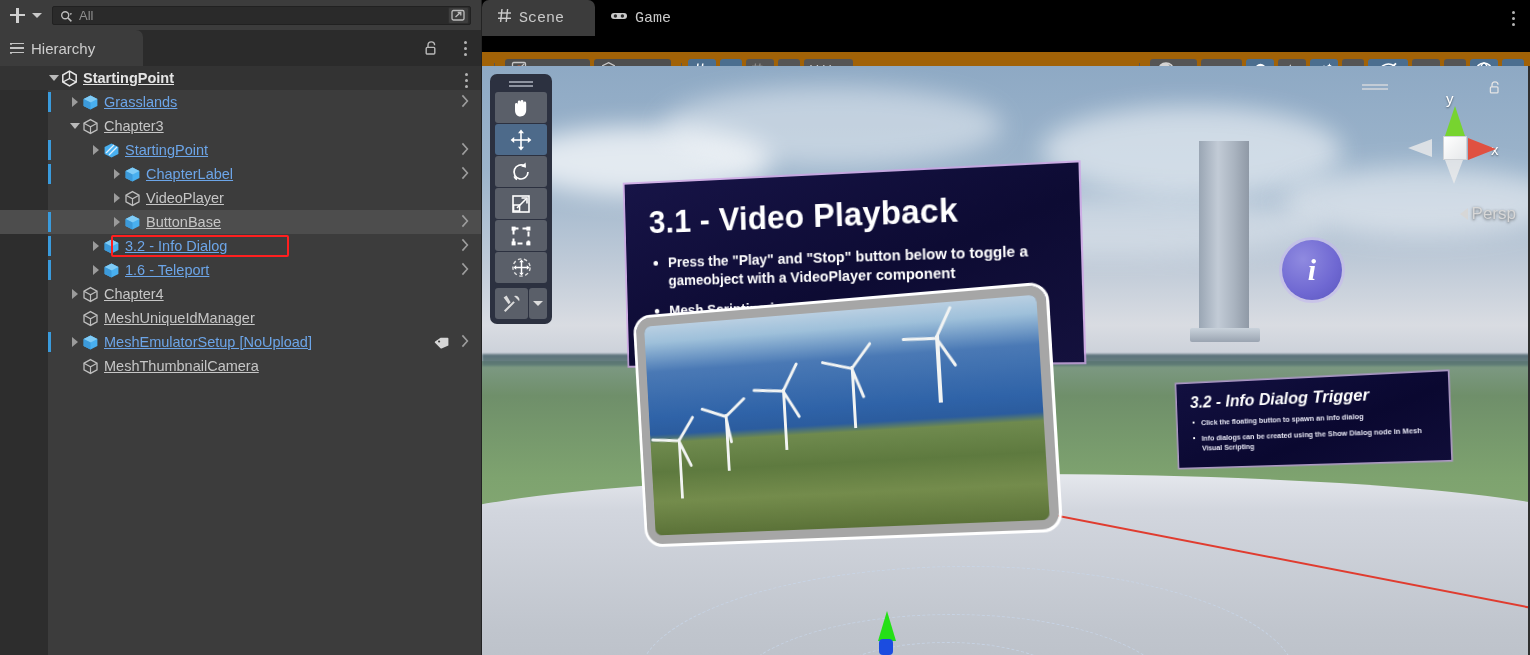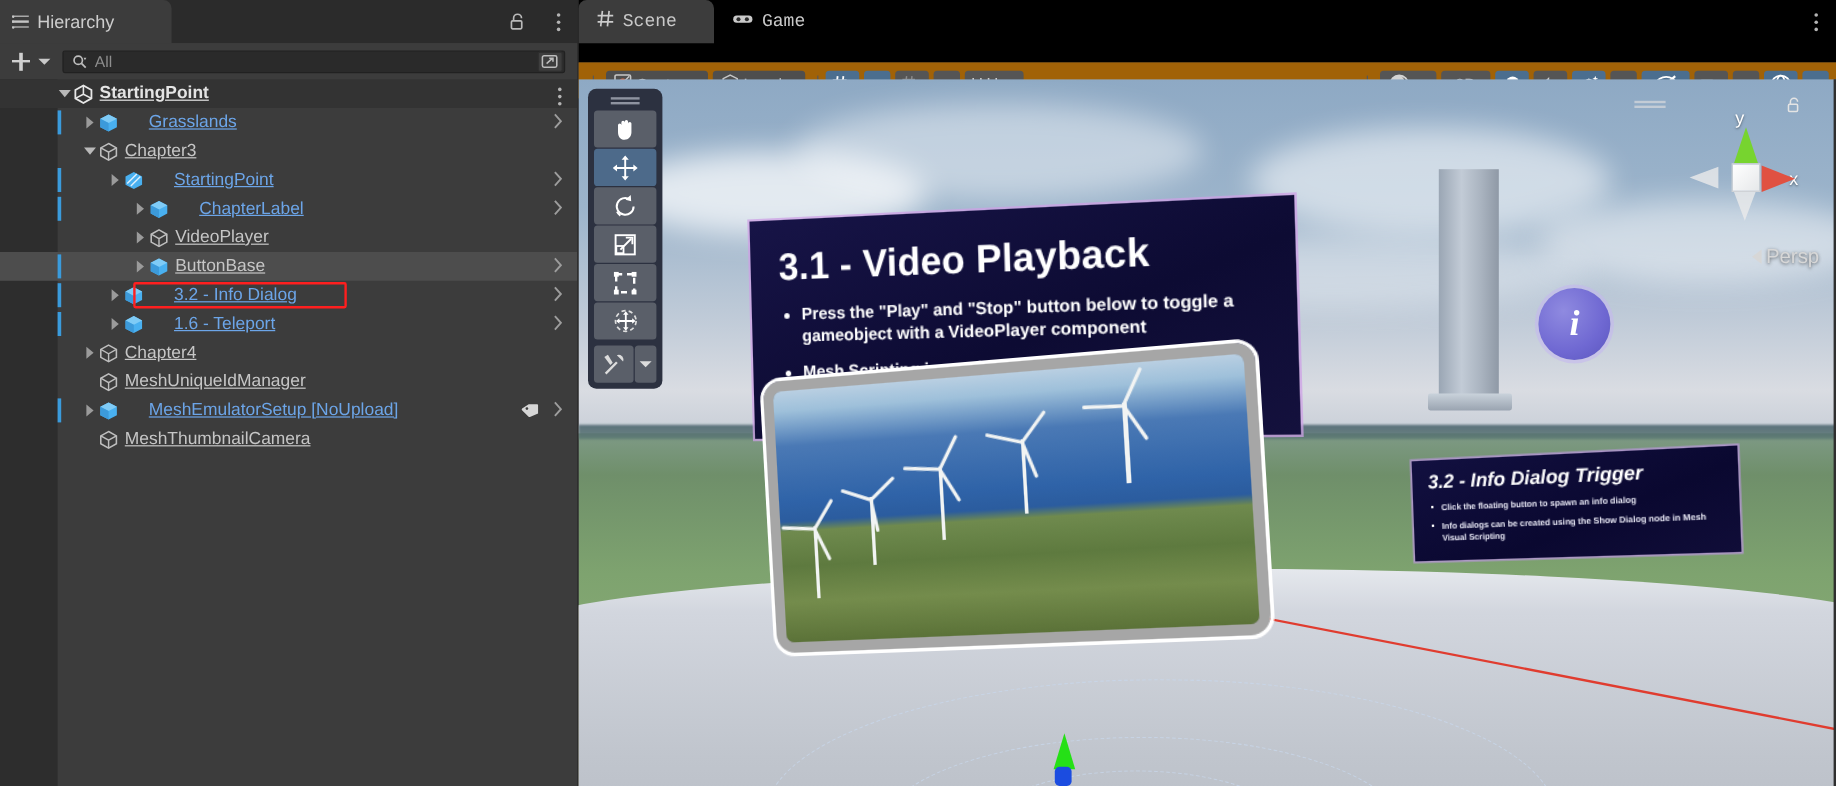--- a/index.html
+++ b/index.html
@@ -48,21 +48,21 @@
   .row { position:relative; height:24px; display:flex; align-items:center; color:#c6c6c6; font-size:14.5px; }
   .row.selected { background:#4d4d4d; }
   .row.header { background:#333333; }
   .row .mark { position:absolute; left:48px; top:2px; width:3px; height:20px; background:#3a9bdc; }
   .row .tw { width:13px; height:13px; position:relative; flex:none; }
   .row .tw.closed:after { content:""; position:absolute; left:3px; top:1.5px; width:0;height:0;
       border-top:5px solid transparent;border-bottom:5px solid transparent;border-left:6px solid #9b9b9b; }
   .row .tw.open:after { content:""; position:absolute; left:0.5px; top:3.5px; width:0;height:0;
       border-left:5.5px solid transparent;border-right:5.5px solid transparent;border-top:6px solid #b9b9b9; }
   .row .label { white-space:nowrap;text-decoration:underline; }
-  .row .label.prefab { color:#6ca5e8;margin-left:20px; }
+  .row .label.prefab { color:#6ca5e8; }
   .row .label.bold { font-weight:bold; color:#e4e4e4; }
   .row .chev { position:absolute; right:12px; top:4px; width:8px; height:14px; }
   .row .tagico { position:absolute; right:32px; top:6px; width:15px; height:12px; }
   .row .rkebab { right:13px; top:7px; }
   .ico { width:17px; height:17px; flex:none; margin-right:5px; position:relative; }
 
   #sel-outline { position:absolute; left:96px; width:178px; height:22px; border:2px solid #ff1f1f; border-radius:2px; pointer-events:none; }
 
   
   #vsplit { width:1px; background:#232323; flex:none; height:655px; }
@@ -191,20 +191,41 @@
   
   #scene-right-edge { position:absolute; right:0; top:66px; width:2px; height:589px; background:#2f2f2f; }
 </style>
 </head>
 <body>
 
 <div id="app">
 
   <div id="hierarchy">
 
+    <div id="hier-toolbar">
+      <div id="add-btn"></div>
+      <div class="caret-d" id="add-caret"></div>
+      <div id="search-wrap">
+        <span class="sicon">
+          <svg width="13" height="13" viewBox="0 0 13 13">
+              <circle cx="5.2" cy="5.2" r="3.5" fill="none" stroke="#bdbdbd" stroke-width="1.4"></circle>
+              <line x1="7.9" y1="7.9" x2="11.4" y2="11.4" stroke="#bdbdbd" stroke-width="1.5"></line>
+              <path d="M9.6 3.2 l2.4 0 -1.2 2 z" fill="#bdbdbd"></path>
+            </svg>
+        </span>
+        <input id="search-input" type="text" placeholder="All" style="">
+        <span id="search-pop">
+          <svg width="19" height="15" viewBox="0 0 19 15">
+              <rect x="3" y="2.5" width="12" height="9.5" rx="1.4" fill="none" stroke="#bcbcbc" stroke-width="1.3"></rect>
+              <path d="M6.5 9 L11.5 4.5 M8.7 4.5 H11.8 V7.4" fill="none" stroke="#bcbcbc" stroke-width="1.3"></path>
+            </svg>
+        </span>
+      </div>
+    </div>
+
     <div id="hier-tabstrip">
       <div id="hier-tab">
         <span class="burger">
           <i></i>
             <i></i>
             <i></i>
             <b style="top:0"></b>
             <b style="top:4.6px"></b>
             <b style="top:9.2px"></b>
         </span>
@@ -214,41 +235,20 @@
         <svg width="15" height="16" viewBox="0 0 15 16">
             <path d="M4 7.5 V5.2 a3.3 3.3 0 0 1 6.6 0" fill="none" stroke="#b9b9b9" stroke-width="1.4"></path>
             <rect x="2.2" y="7.4" width="8.6" height="6.6" rx="1" fill="none" stroke="#b9b9b9" stroke-width="1.4"></rect>
           </svg>
       </span>
       <span class="kebab" id="hier-kebab">
           <span></span>
           <span></span>
           <span></span>
         </span>
-    </div>
-
-    <div id="hier-toolbar">
-      <div id="add-btn"></div>
-      <div class="caret-d" id="add-caret"></div>
-      <div id="search-wrap">
-        <span class="sicon">
-          <svg width="13" height="13" viewBox="0 0 13 13">
-              <circle cx="5.2" cy="5.2" r="3.5" fill="none" stroke="#bdbdbd" stroke-width="1.4"></circle>
-              <line x1="7.9" y1="7.9" x2="11.4" y2="11.4" stroke="#bdbdbd" stroke-width="1.5"></line>
-              <path d="M9.6 3.2 l2.4 0 -1.2 2 z" fill="#bdbdbd"></path>
-            </svg>
-        </span>
-        <input id="search-input" type="text" placeholder="All" style="">
-        <span id="search-pop">
-          <svg width="19" height="15" viewBox="0 0 19 15">
-              <rect x="3" y="2.5" width="12" height="9.5" rx="1.4" fill="none" stroke="#bcbcbc" stroke-width="1.3"></rect>
-              <path d="M6.5 9 L11.5 4.5 M8.7 4.5 H11.8 V7.4" fill="none" stroke="#bcbcbc" stroke-width="1.3"></path>
-            </svg>
-        </span>
-      </div>
     </div>
 
     <div id="hier-body">
       <div id="gutter"></div>
       <div id="rows-host">
           <div class="row header">
             <span style="width:48px;flex:none"></span>
             <span class="tw open"></span>
             <span class="ico"><svg width="17" height="17" viewBox="0 0 17 17">
                 <path d="M8.5 1.2 L15.2 5 v7 L8.5 15.8 L1.8 12 V5 z" fill="none" stroke="#e6e6e6" stroke-width="1.5"></path>

